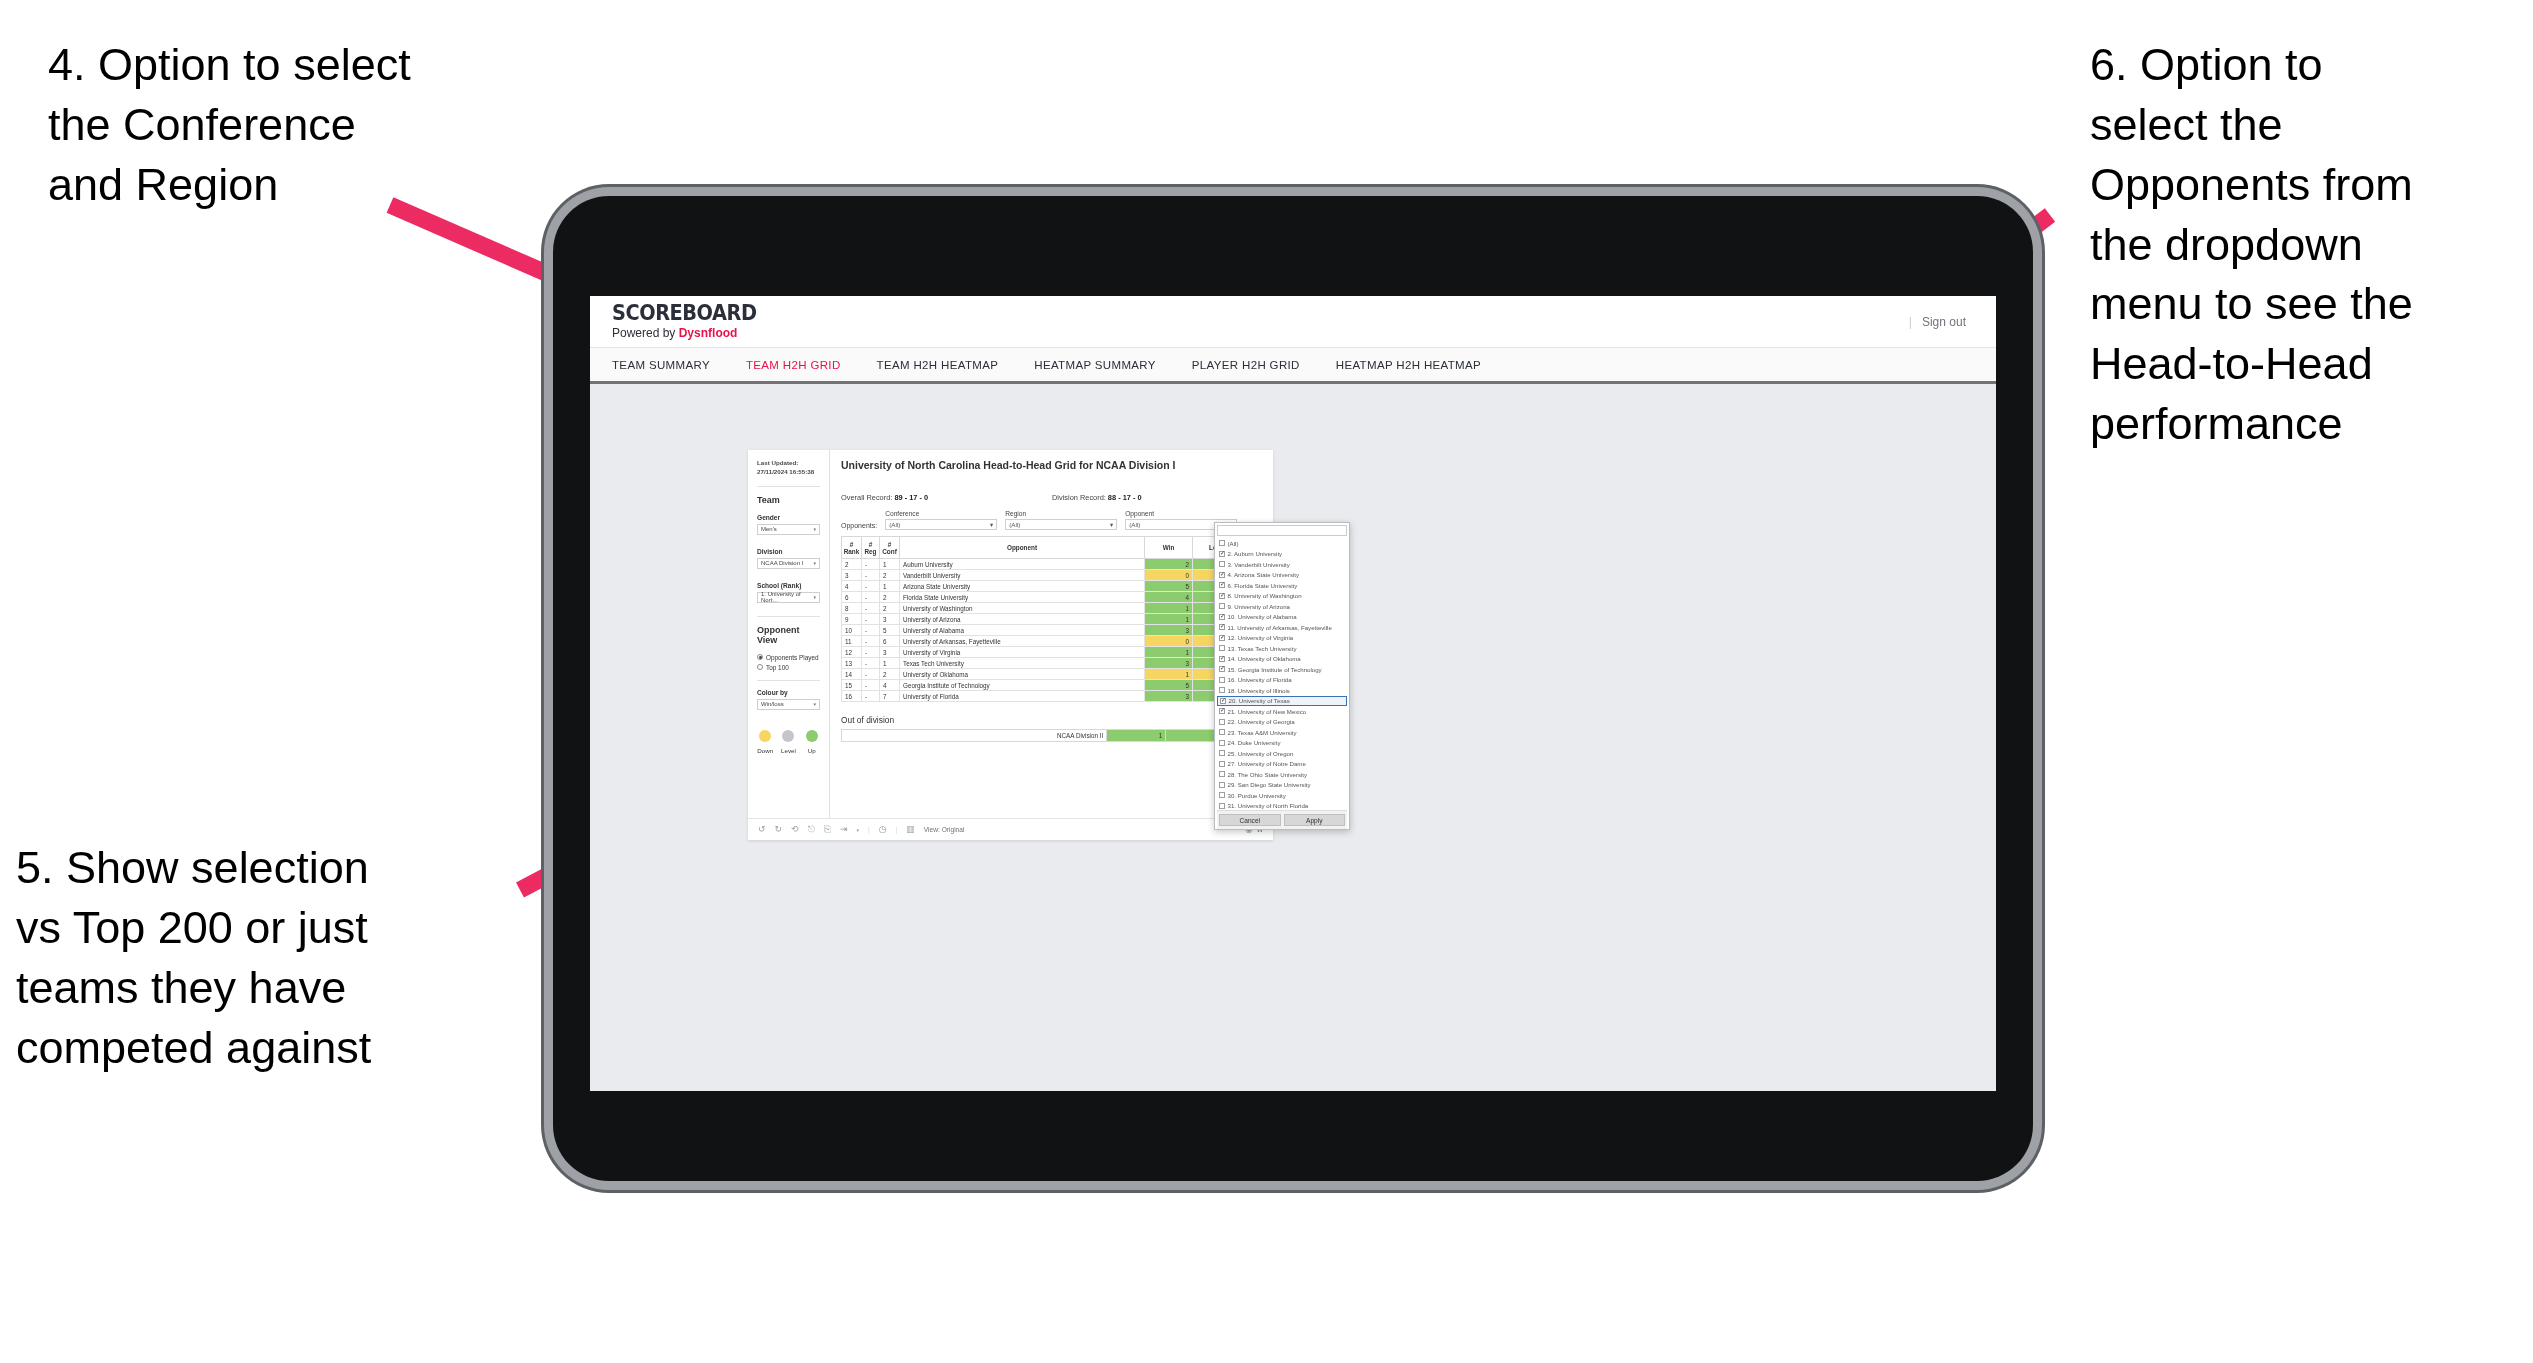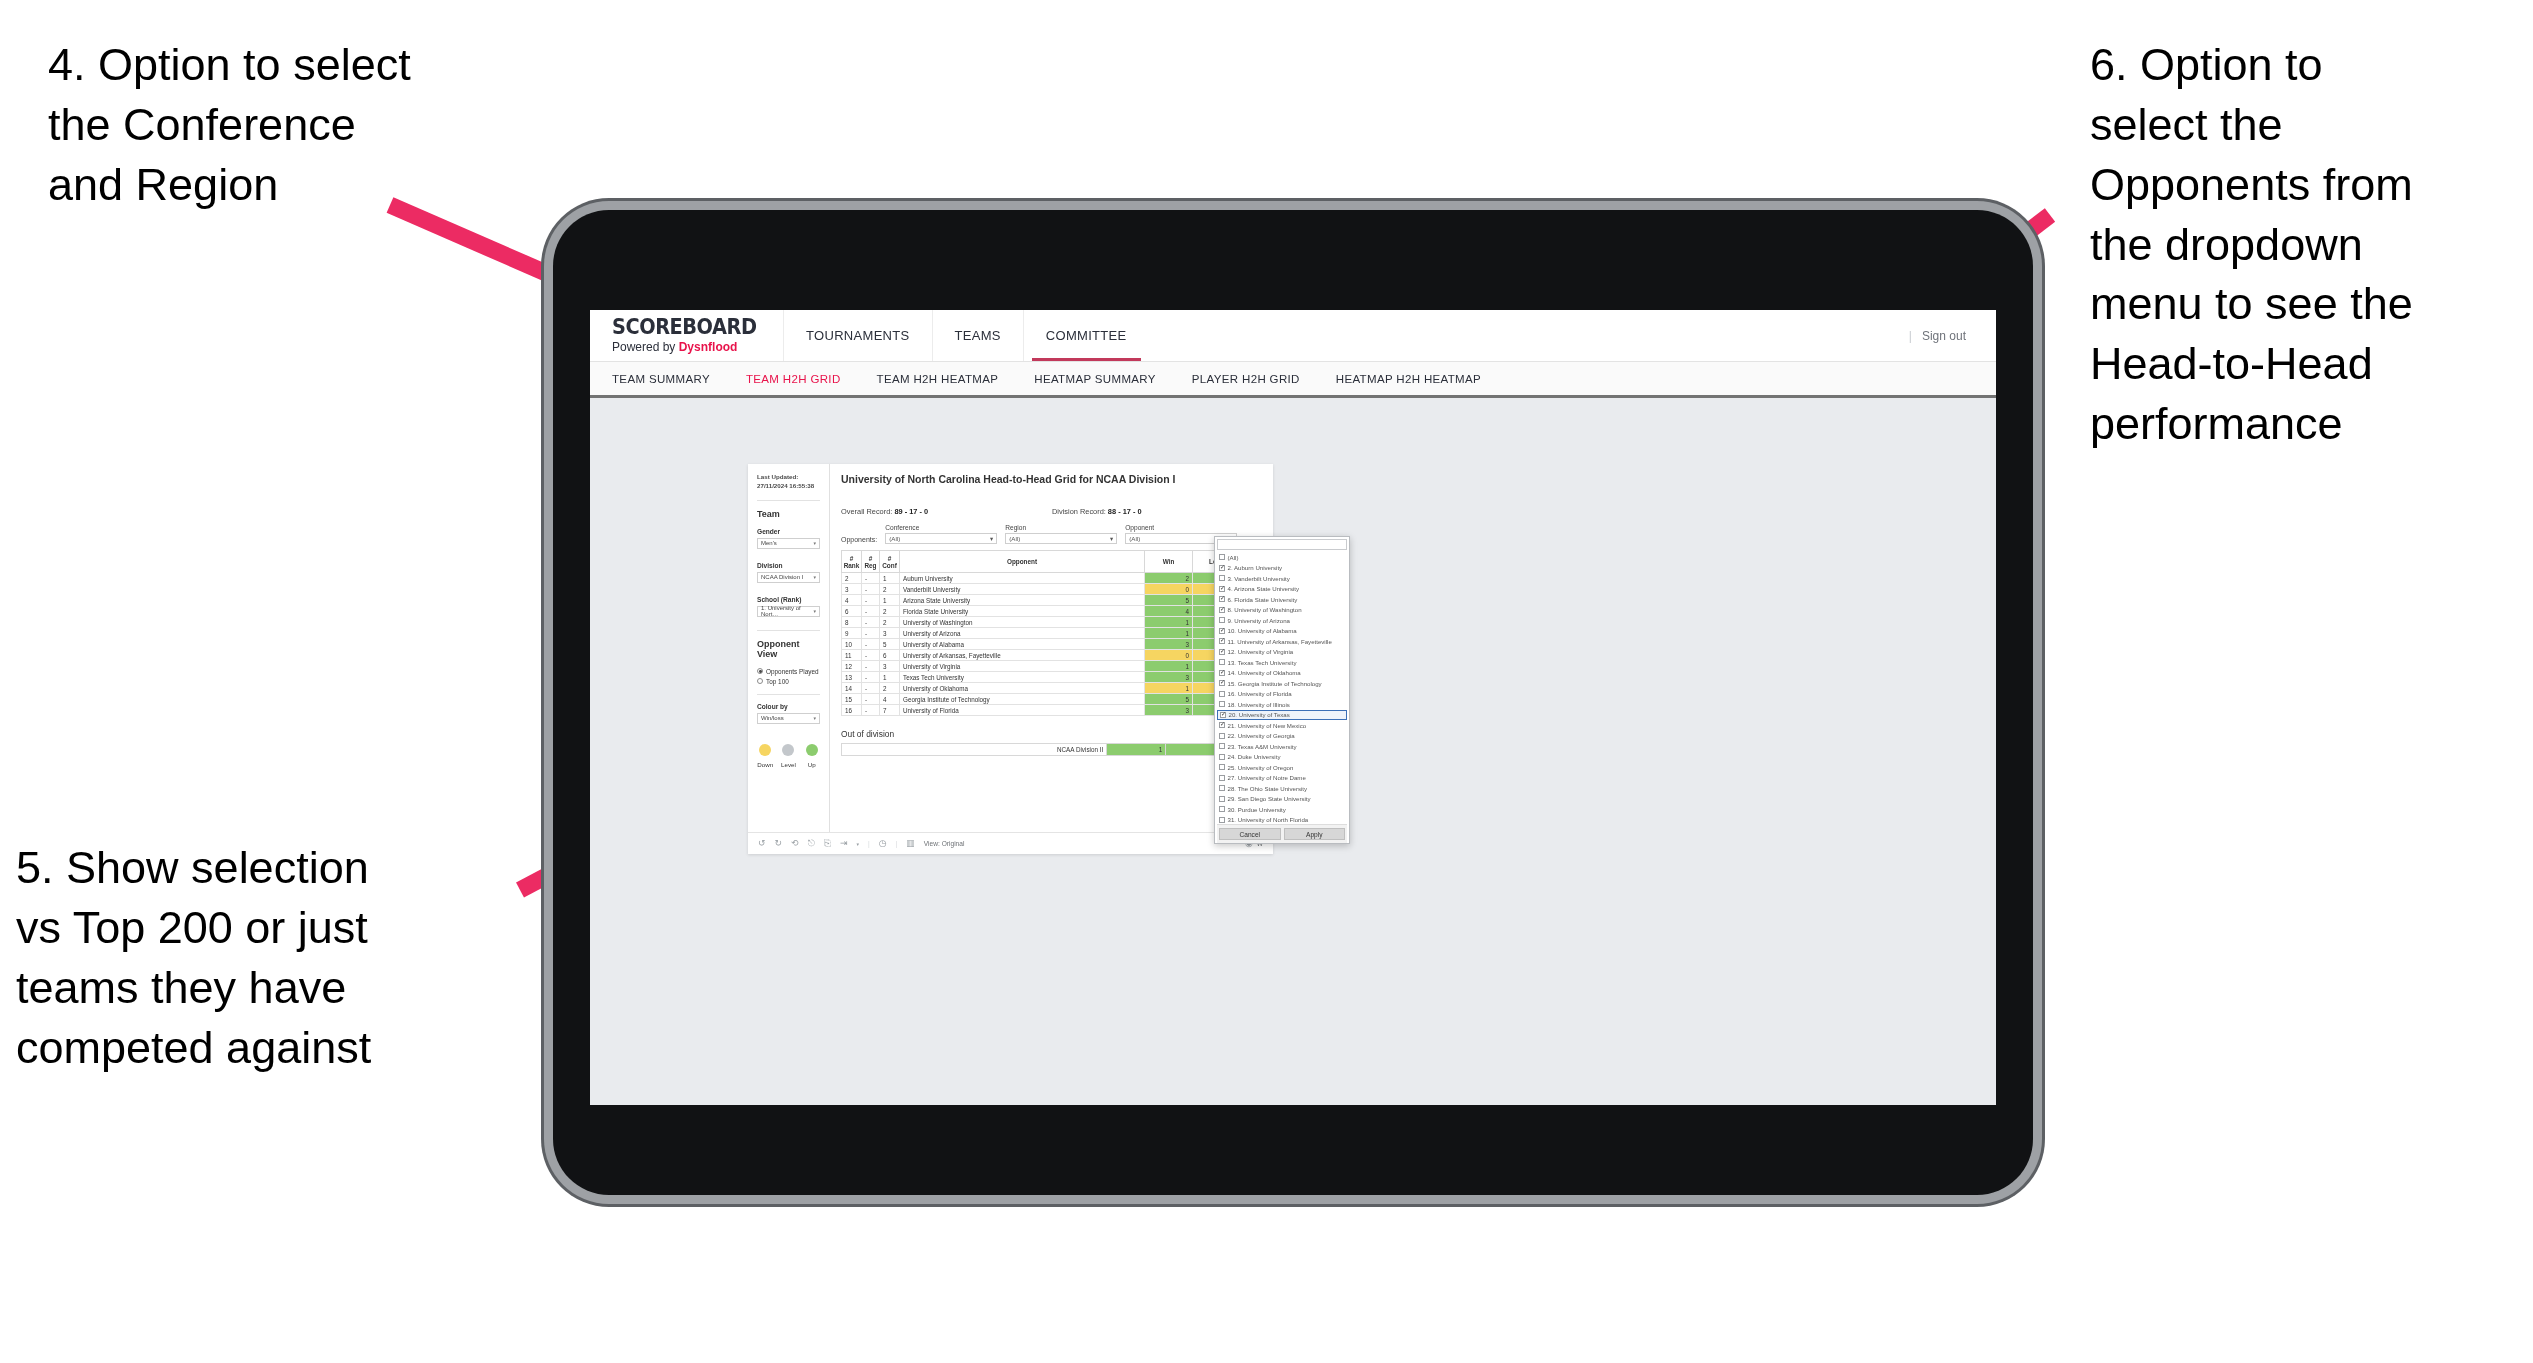--- a/index.html
+++ b/index.html
@@ -24,21 +24,21 @@
   }
   #annot-4 { left:48px;  top:35px;  width:560px; }
   #annot-5 { left:16px;  top:838px; width:520px; }
   #annot-6 { left:2090px;top:35px;  width:460px; }
 
   .arrow-svg { position:absolute; left:0; top:0; width:2533px; height:1363px; pointer-events:none; }
 
   
   #tablet {
     position:absolute;
-    left:553px; top:210px;
+    left:553px; top:196px;
     width:1480px; height:985px;
     background:#111214;
     border-radius:56px;
     box-shadow:0 0 0 9px #9ea1a5, 0 0 0 12px #5d6064;
   }
   #tablet-screen {
     position:absolute;
     left:37px; top:100px;
     width:1406px; height:795px;
     background:#e9ebee;
@@ -215,25 +215,20 @@
 </svg>
 
 <div id="tablet">
   <div id="tablet-screen">
 
     <div class="app-topbar">
       <div class="logo-wrap">
         <div class="logo-main">SCOREBOARD</div>
         <div class="logo-sub"><span>Powered by </span><span class="brand">Dysnflood</span></div>
       </div>
-      <nav class="nav-main">
-        <a href="#">TOURNAMENTS</a>
-        <a href="#">TEAMS</a>
-        <a href="#" class="active">COMMITTEE</a>
-      </nav>
       <div class="topbar-right">
         <span class="sep">|</span>
         <a href="#" style="color:#6f737a;text-decoration:none">Sign out</a>
       </div>
     </div>
 
     <div class="app-subbar">
       <a href="#">TEAM SUMMARY</a>
       <a href="#" class="active">TEAM H2H GRID</a>
       <a href="#">TEAM H2H HEATMAP</a>

